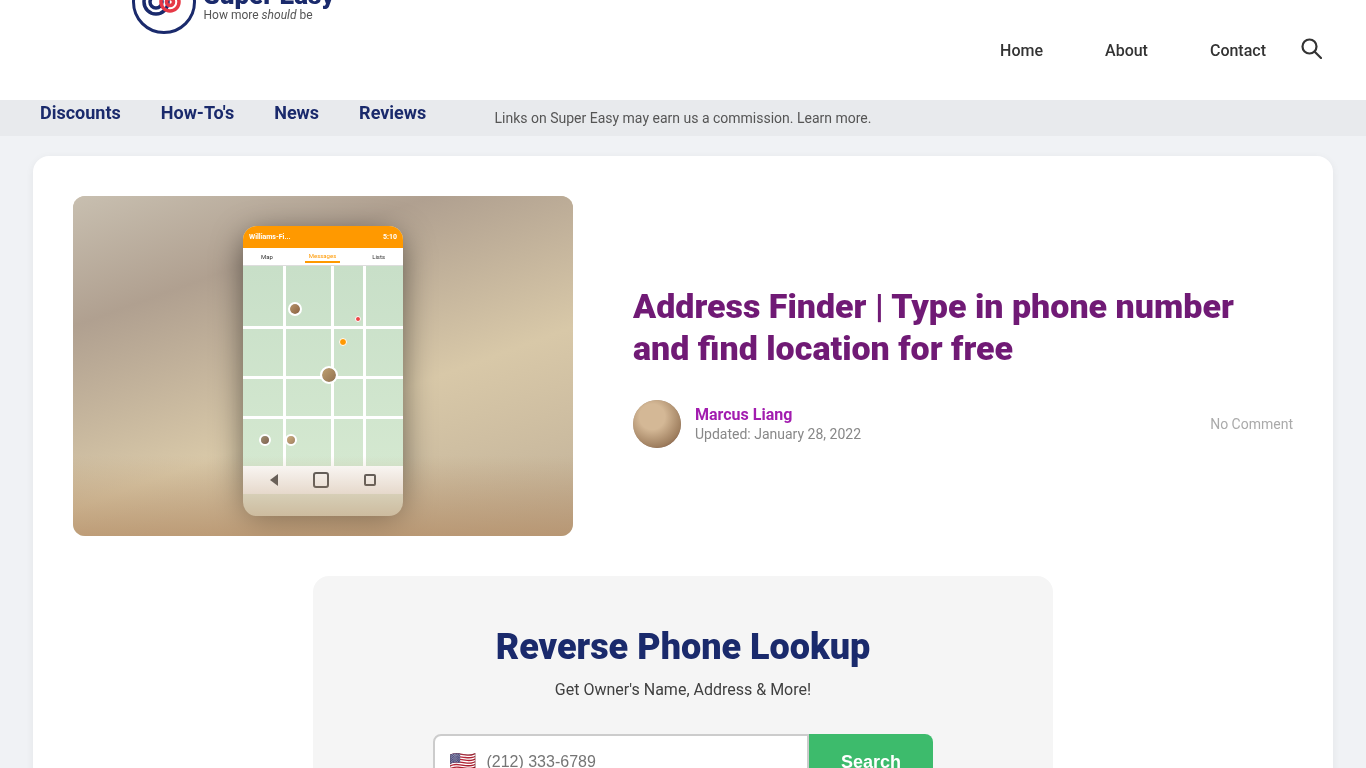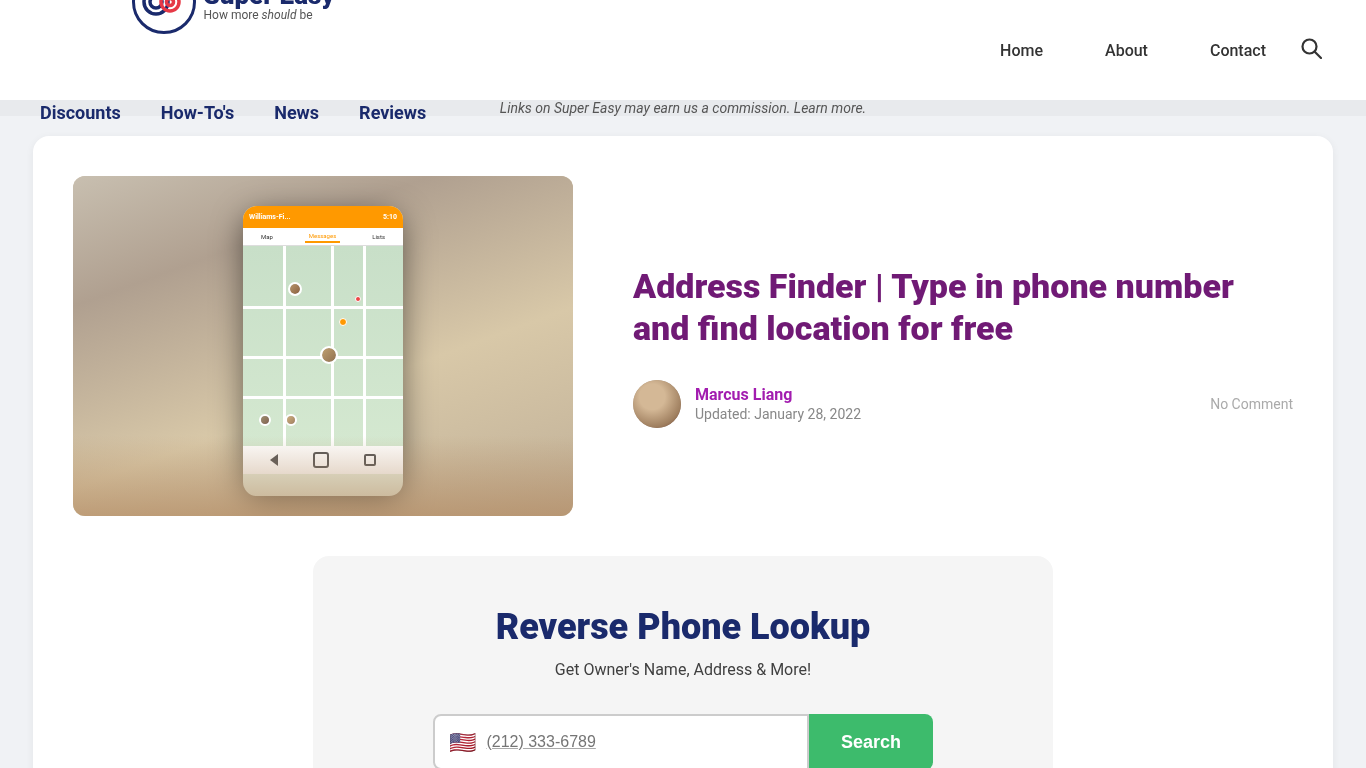--- a/index.html
+++ b/index.html
@@ -38,23 +38,23 @@
     }
     .search-icon-btn {
       background: none; border: none; cursor: pointer;
       font-size: 20px; color: #333; padding: 4px;
     }
 
     
     .commission-bar {
       background: #e8eaed;
       text-align: center;
+      padding: 10px;
       font-size: 14px;
       color: #555;
-      font-style: italic;
     }
 
     
     .main-content {
       max-width: 1300px;
       margin: 20px auto;
       background: #fff;
       border-radius: 16px;
       padding: 40px;
       box-shadow: 0 2px 8px rgba(0,0,0,0.06);

